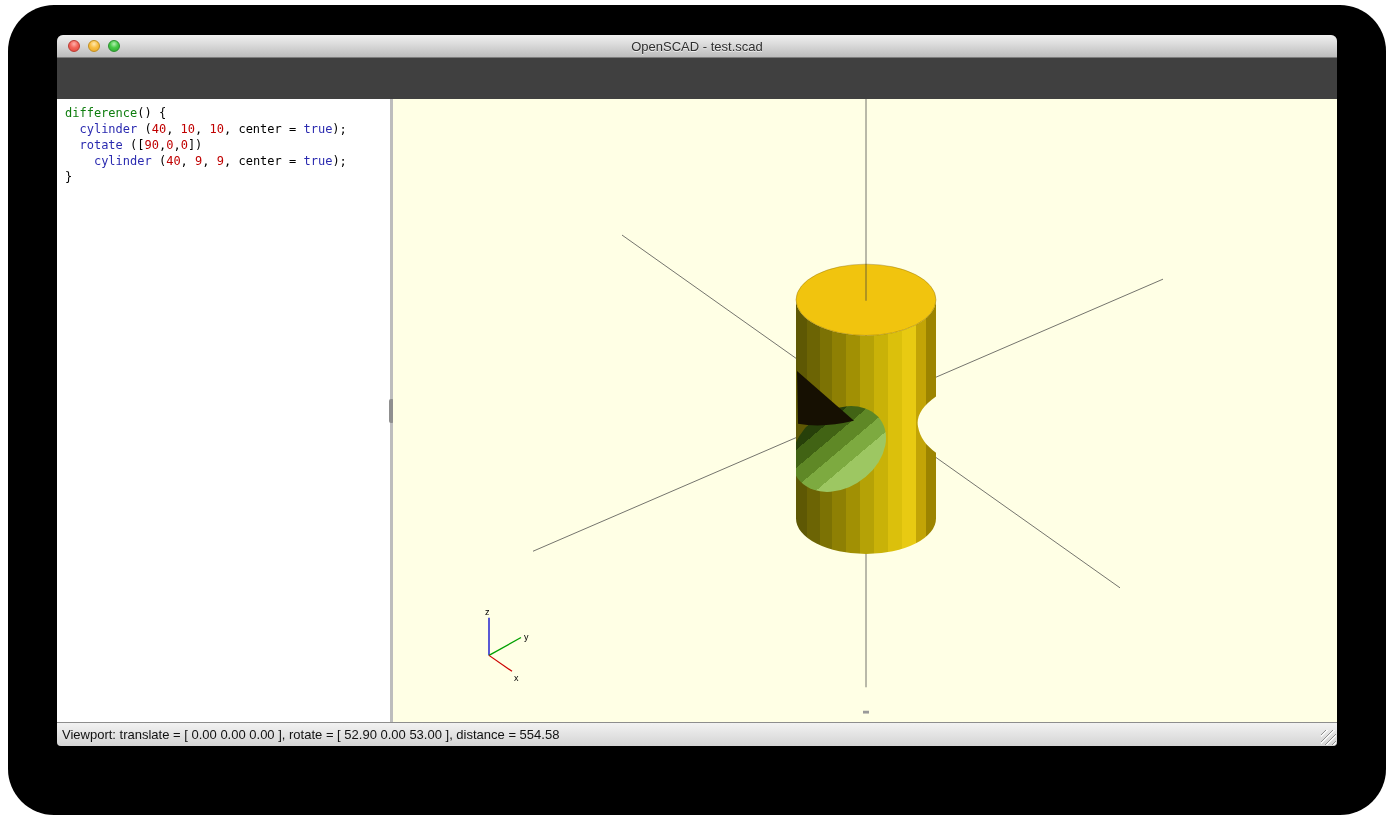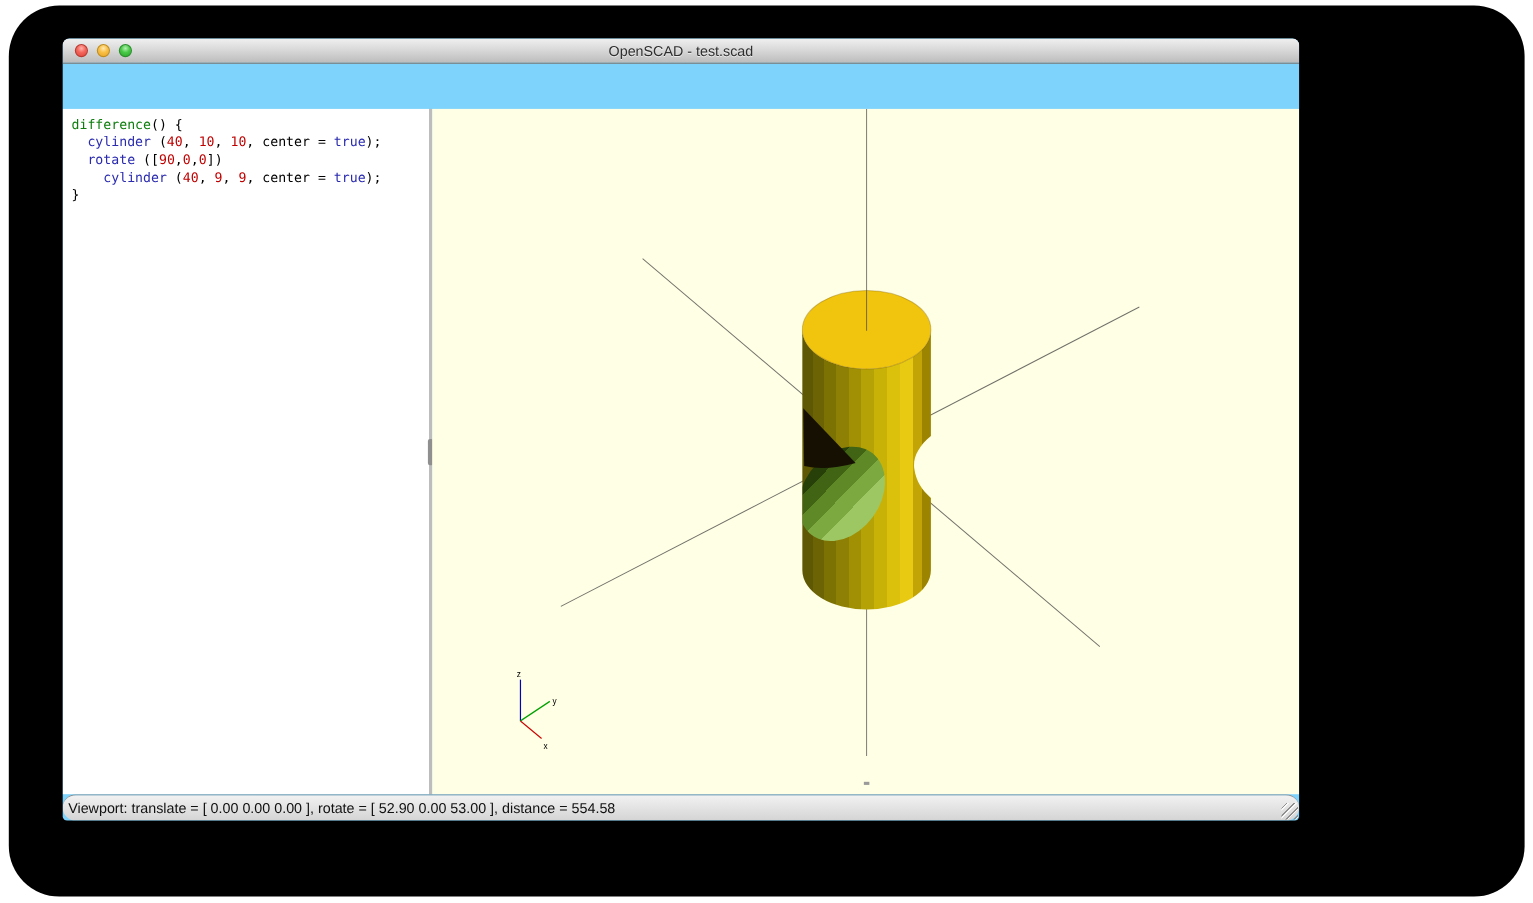--- a/index.html
+++ b/index.html
@@ -5,22 +5,22 @@
   * { margin:0; padding:0; box-sizing:border-box; }
   html,body { width:1394px; height:821px; background:#ffffff; overflow:hidden;
               font-family:"Liberation Sans", sans-serif; }
   .canvas { position:relative; width:1394px; height:821px; }
 
   
   .shadow { position:absolute; left:8px; top:5px; width:1378px; height:810px;
             background:#000; border-radius:46px; }
 
   
-  .window { position:absolute; left:57px; top:35px; width:1124px; height:711px;
-            border-radius:6px 6px 4px 4px; overflow:hidden; background:#7dd3fc;
+  .window { position:absolute; left:57px; top:35px; width:1280px; height:711px;
+            border-radius:6px 6px 4px 4px; overflow:hidden; background:#404040;
             box-shadow:0 0 0 1px rgba(0,0,0,0.55); }
 
   .titlebar { position:relative; height:23px;
               background:linear-gradient(180deg,#f0f0f0 0%,#d7d7d7 50%,#bcbcbc 100%);
               border-bottom:1px solid #7c7c7c;
               display:flex; align-items:center; justify-content:center; }
   .title { font-size:13px; color:#2e2e2e; text-shadow:0 1px 0 rgba(255,255,255,0.65); }
   .lights { position:absolute; left:11px; top:5px; display:flex; gap:8px; }
   .light { width:12px; height:12px; border-radius:50%; display:inline-block; }
   .light.red    { background:radial-gradient(circle at 50% 30%, #ffb1ab 0%, #f3655b 45%, #df443a 100%); border:1px solid #b93a32; }
@@ -36,21 +36,21 @@
 
   .splitter { width:3px; background:#bdbdbd; position:relative; cursor:col-resize; }
   .splitter .grip { position:absolute; left:-1px; top:calc(50% - 12px);
                     width:5px; height:24px; border-radius:2px; background:#8f8f8f; }
 
   .viewport { flex:1; position:relative; background:#ffffe5; }
   .viewport svg { position:absolute; inset:0; width:100%; height:100%; display:block; }
 
   .statusbar { position:absolute; left:0; right:0; bottom:0; height:24px;
                background:linear-gradient(180deg,#f2f2f2 0%,#d4d4d4 100%);
-               border-top:1px solid #8d8d8d; display:flex; align-items:center;border-radius:12px; }
+               border-top:1px solid #8d8d8d; display:flex; align-items:center; }
   .status-text { font-size:13px; color:#111; padding-left:5px; }
   .resize-grip { position:absolute; right:1px; bottom:1px; width:15px; height:15px;
                  background:repeating-linear-gradient(135deg,
                    rgba(0,0,0,0) 0px, rgba(0,0,0,0) 3px,
                    #8f8f8f 3px, #8f8f8f 4px,
                    rgba(255,255,255,0.8) 4px, rgba(255,255,255,0.8) 5px); }
 </style>
 </head>
 <body>
 

